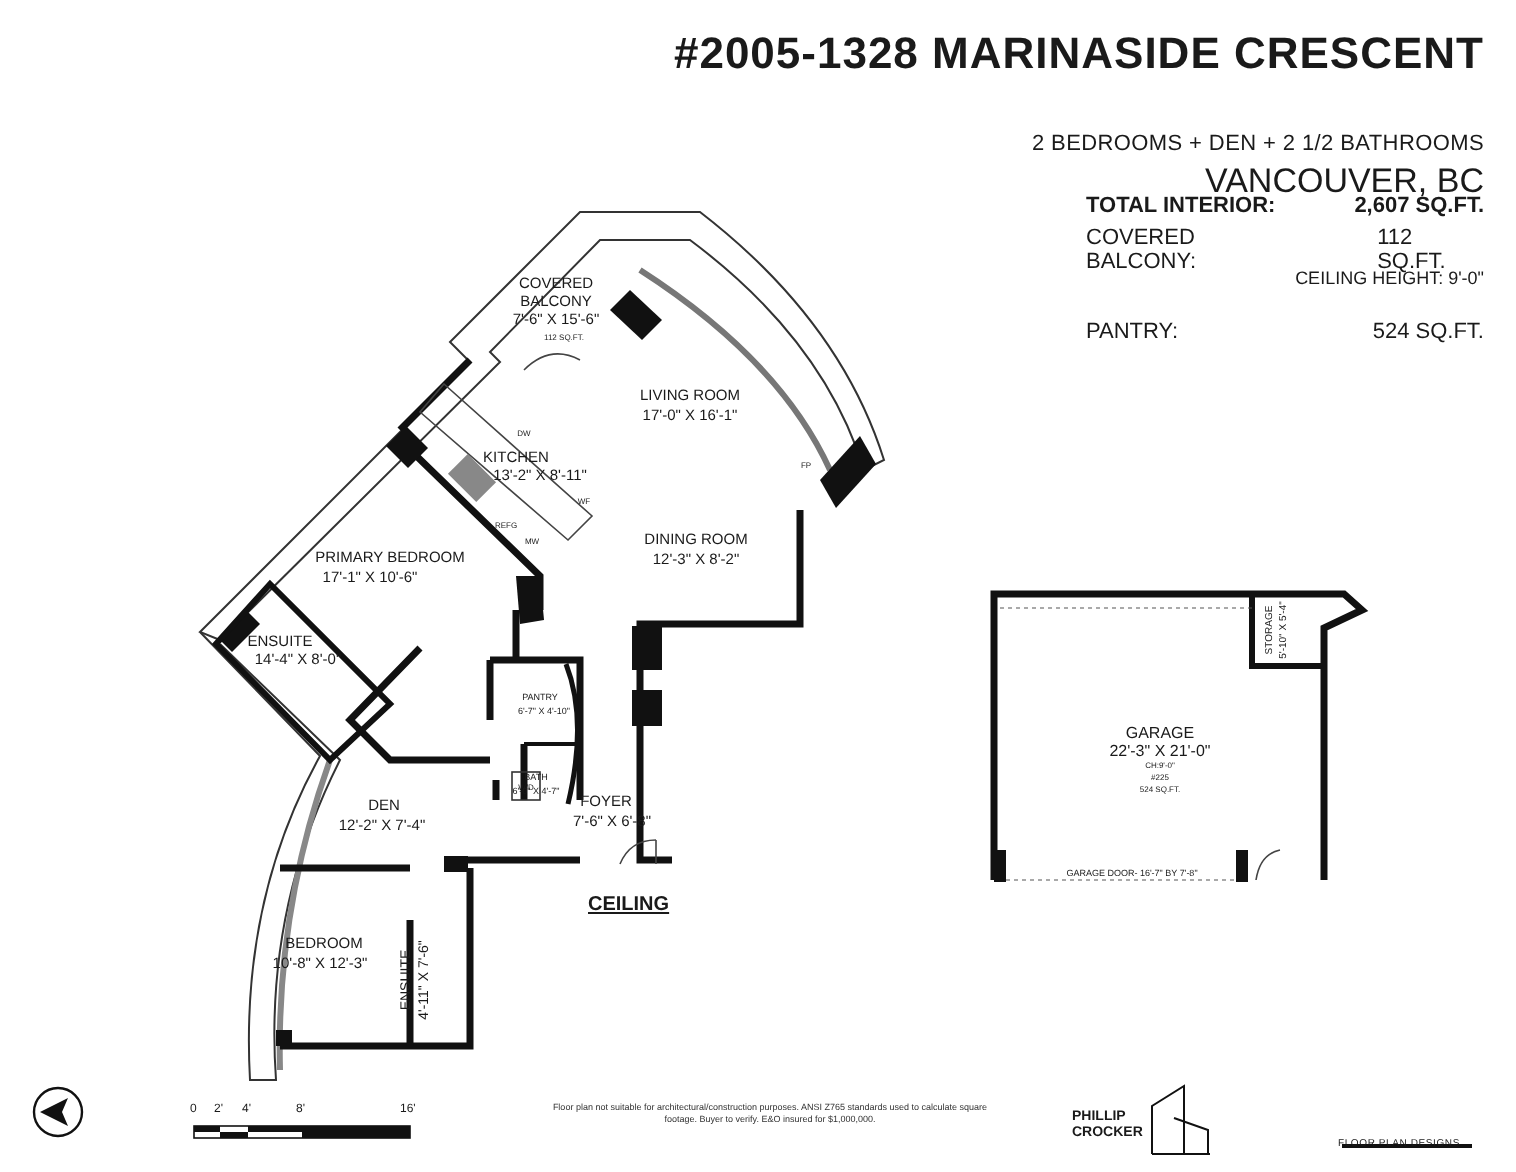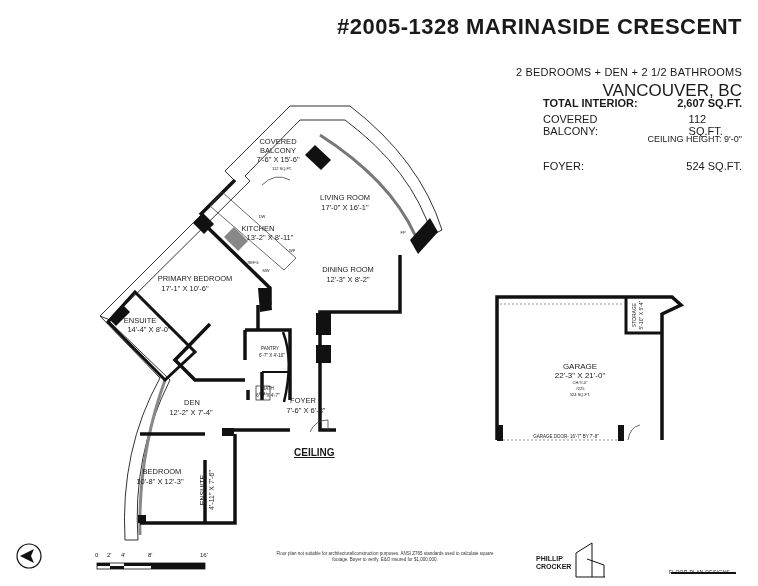--- a/index.html
+++ b/index.html
@@ -30,21 +30,21 @@
 <div class="area-row bold" style="top:97px;">
   <span>TOTAL INTERIOR:</span>
   <span>2,607 SQ.FT.</span>
 </div>
 <div class="area-row" style="top:113px;gap:36px;">
   <span>COVERED BALCONY:</span>
   <span>112 SQ.FT.</span>
 </div>
 <div id="ceiling">CEILING HEIGHT: 9'-0"</div>
 <div class="area-row" style="top:160px;">
-  <span>FOYER:</span>
+  <span>PANTRY:</span>
   <span>524 SQ.FT.</span>
 </div>
 
 <svg id="plan" width="758" height="586" viewBox="0 0 758 586">
 
   <g fill="none" stroke="#333" stroke-width="1">
     <path d="M100 316 L235 181 L225 171 L290 106 L350 106 Q420 160 442 230 L432 235 Q412 170 345 120 L300 120 L245 176 L250 181 L110 320 Z"></path>
     <path d="M100 316 L160 378 Q120 450 125 540 L138 540 Q132 455 170 380 L110 322"></path>
   </g>
 

